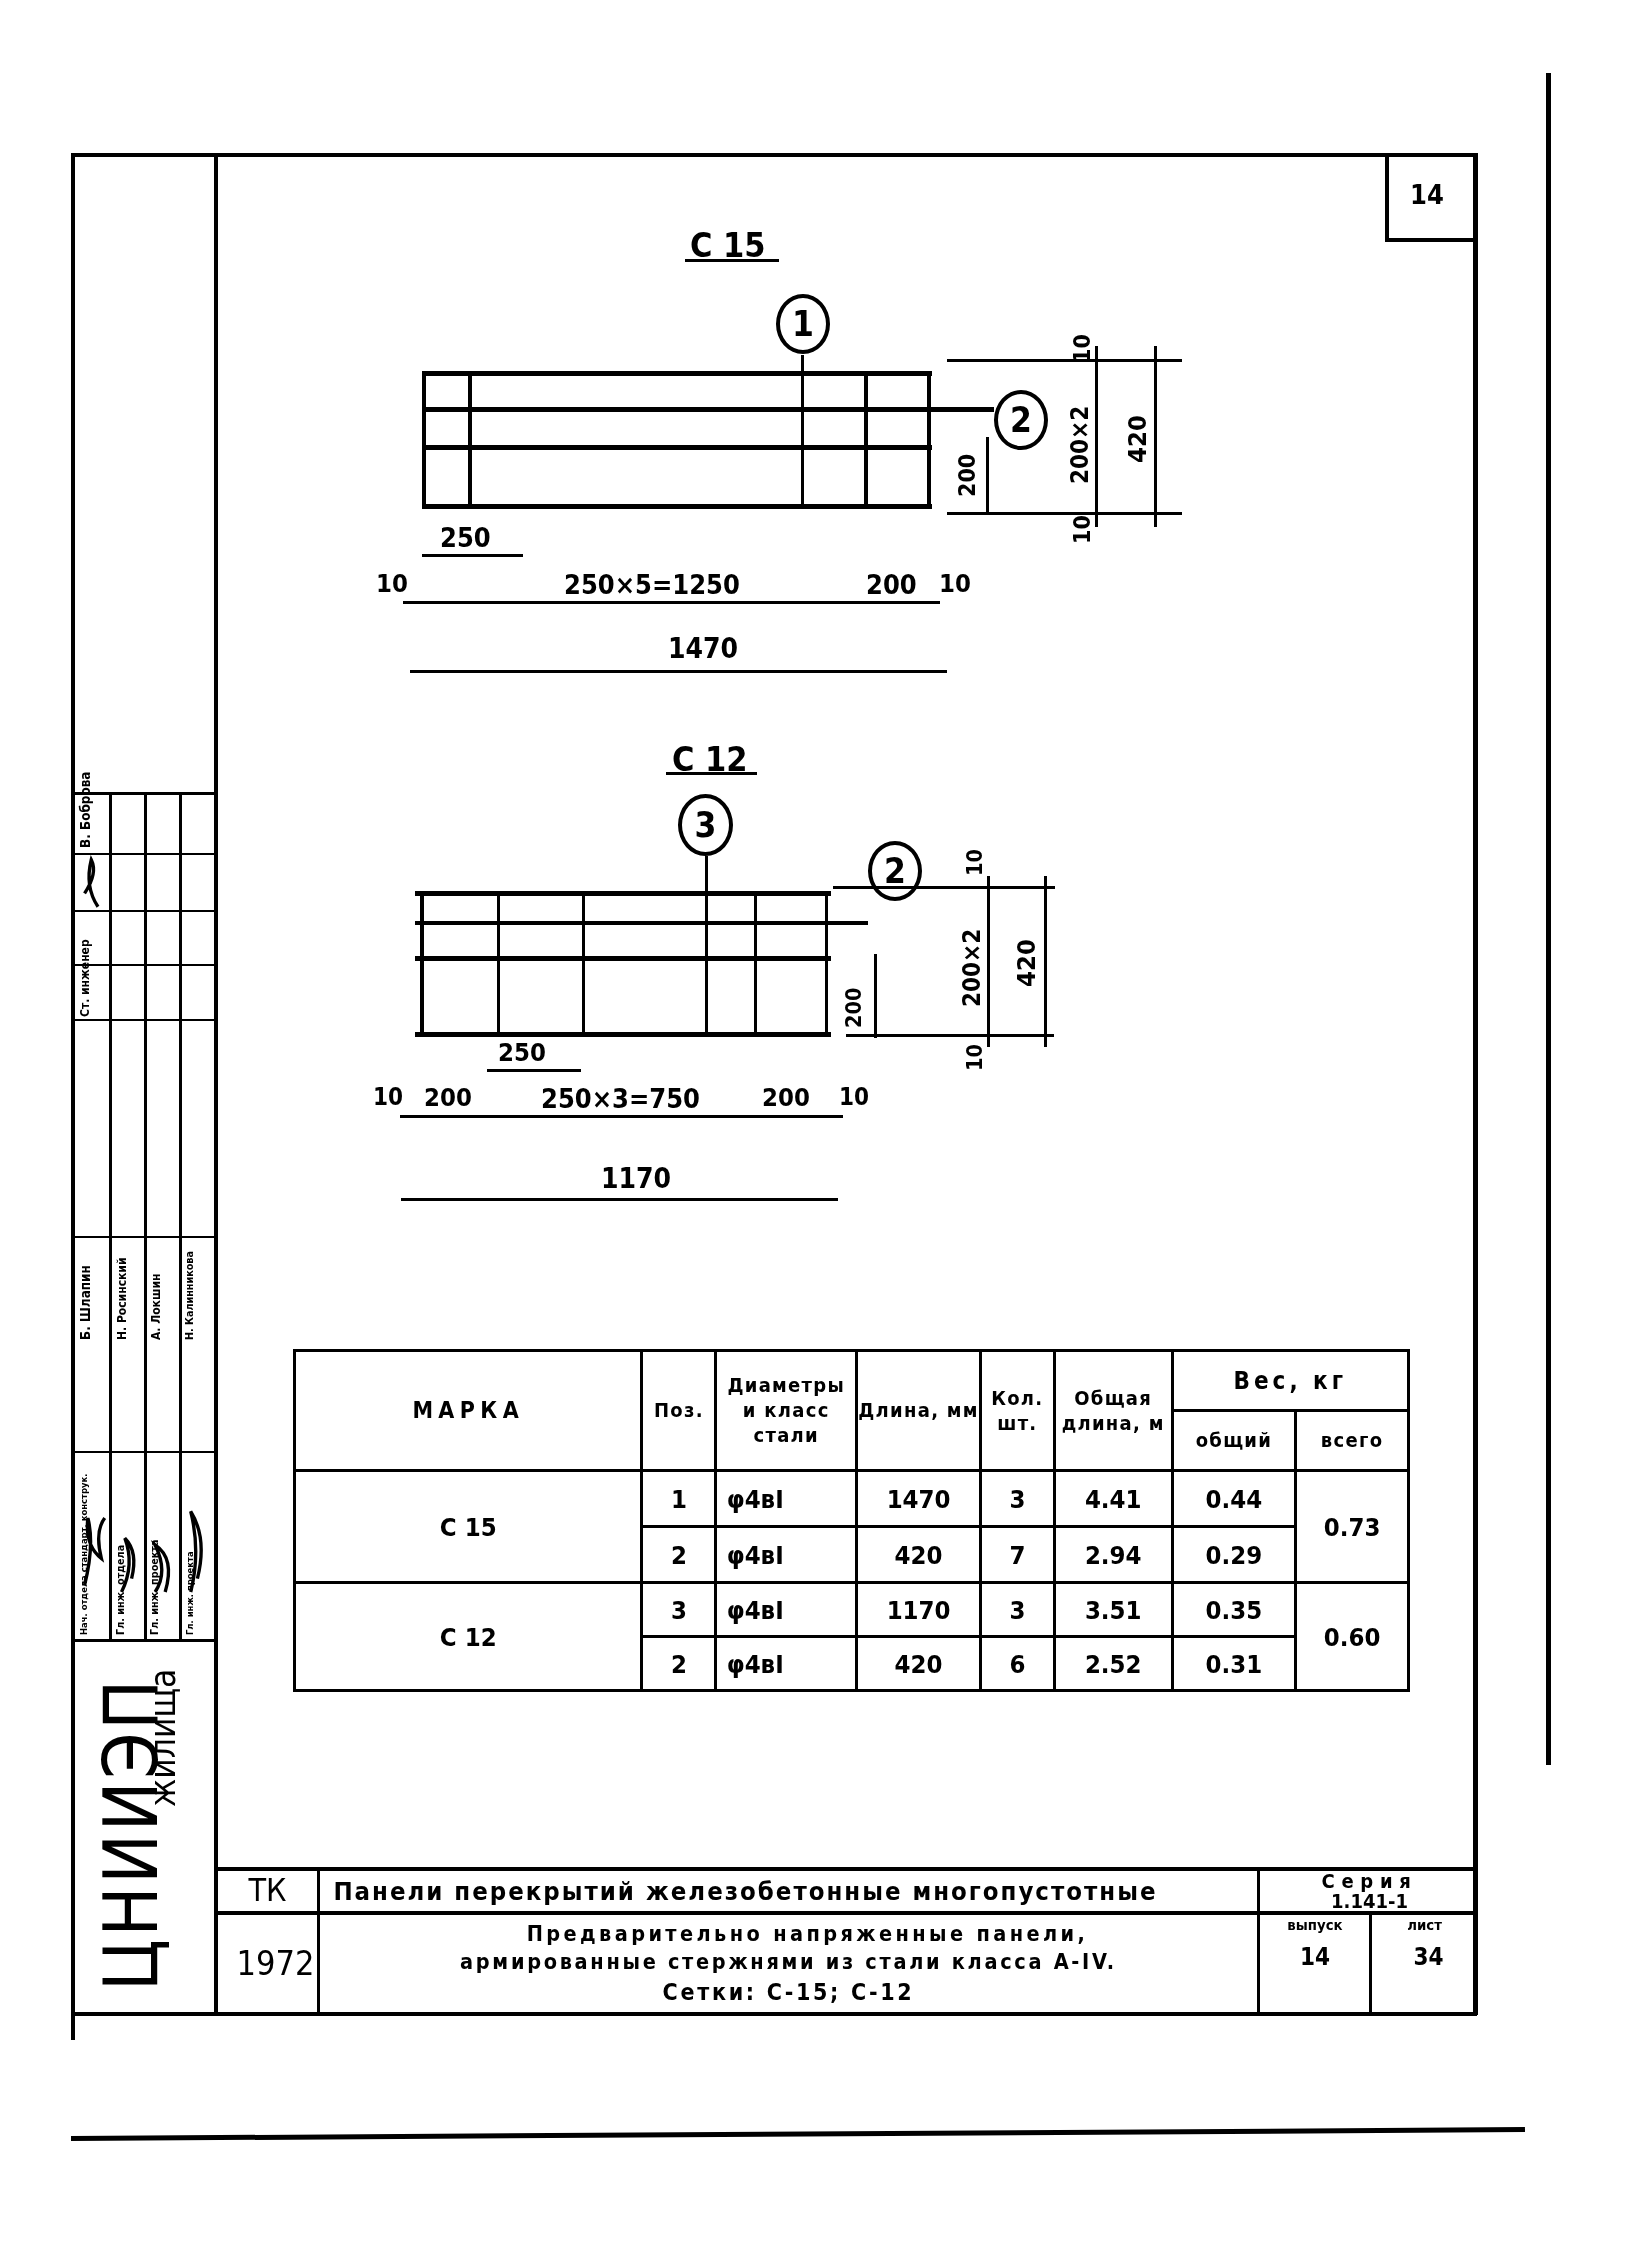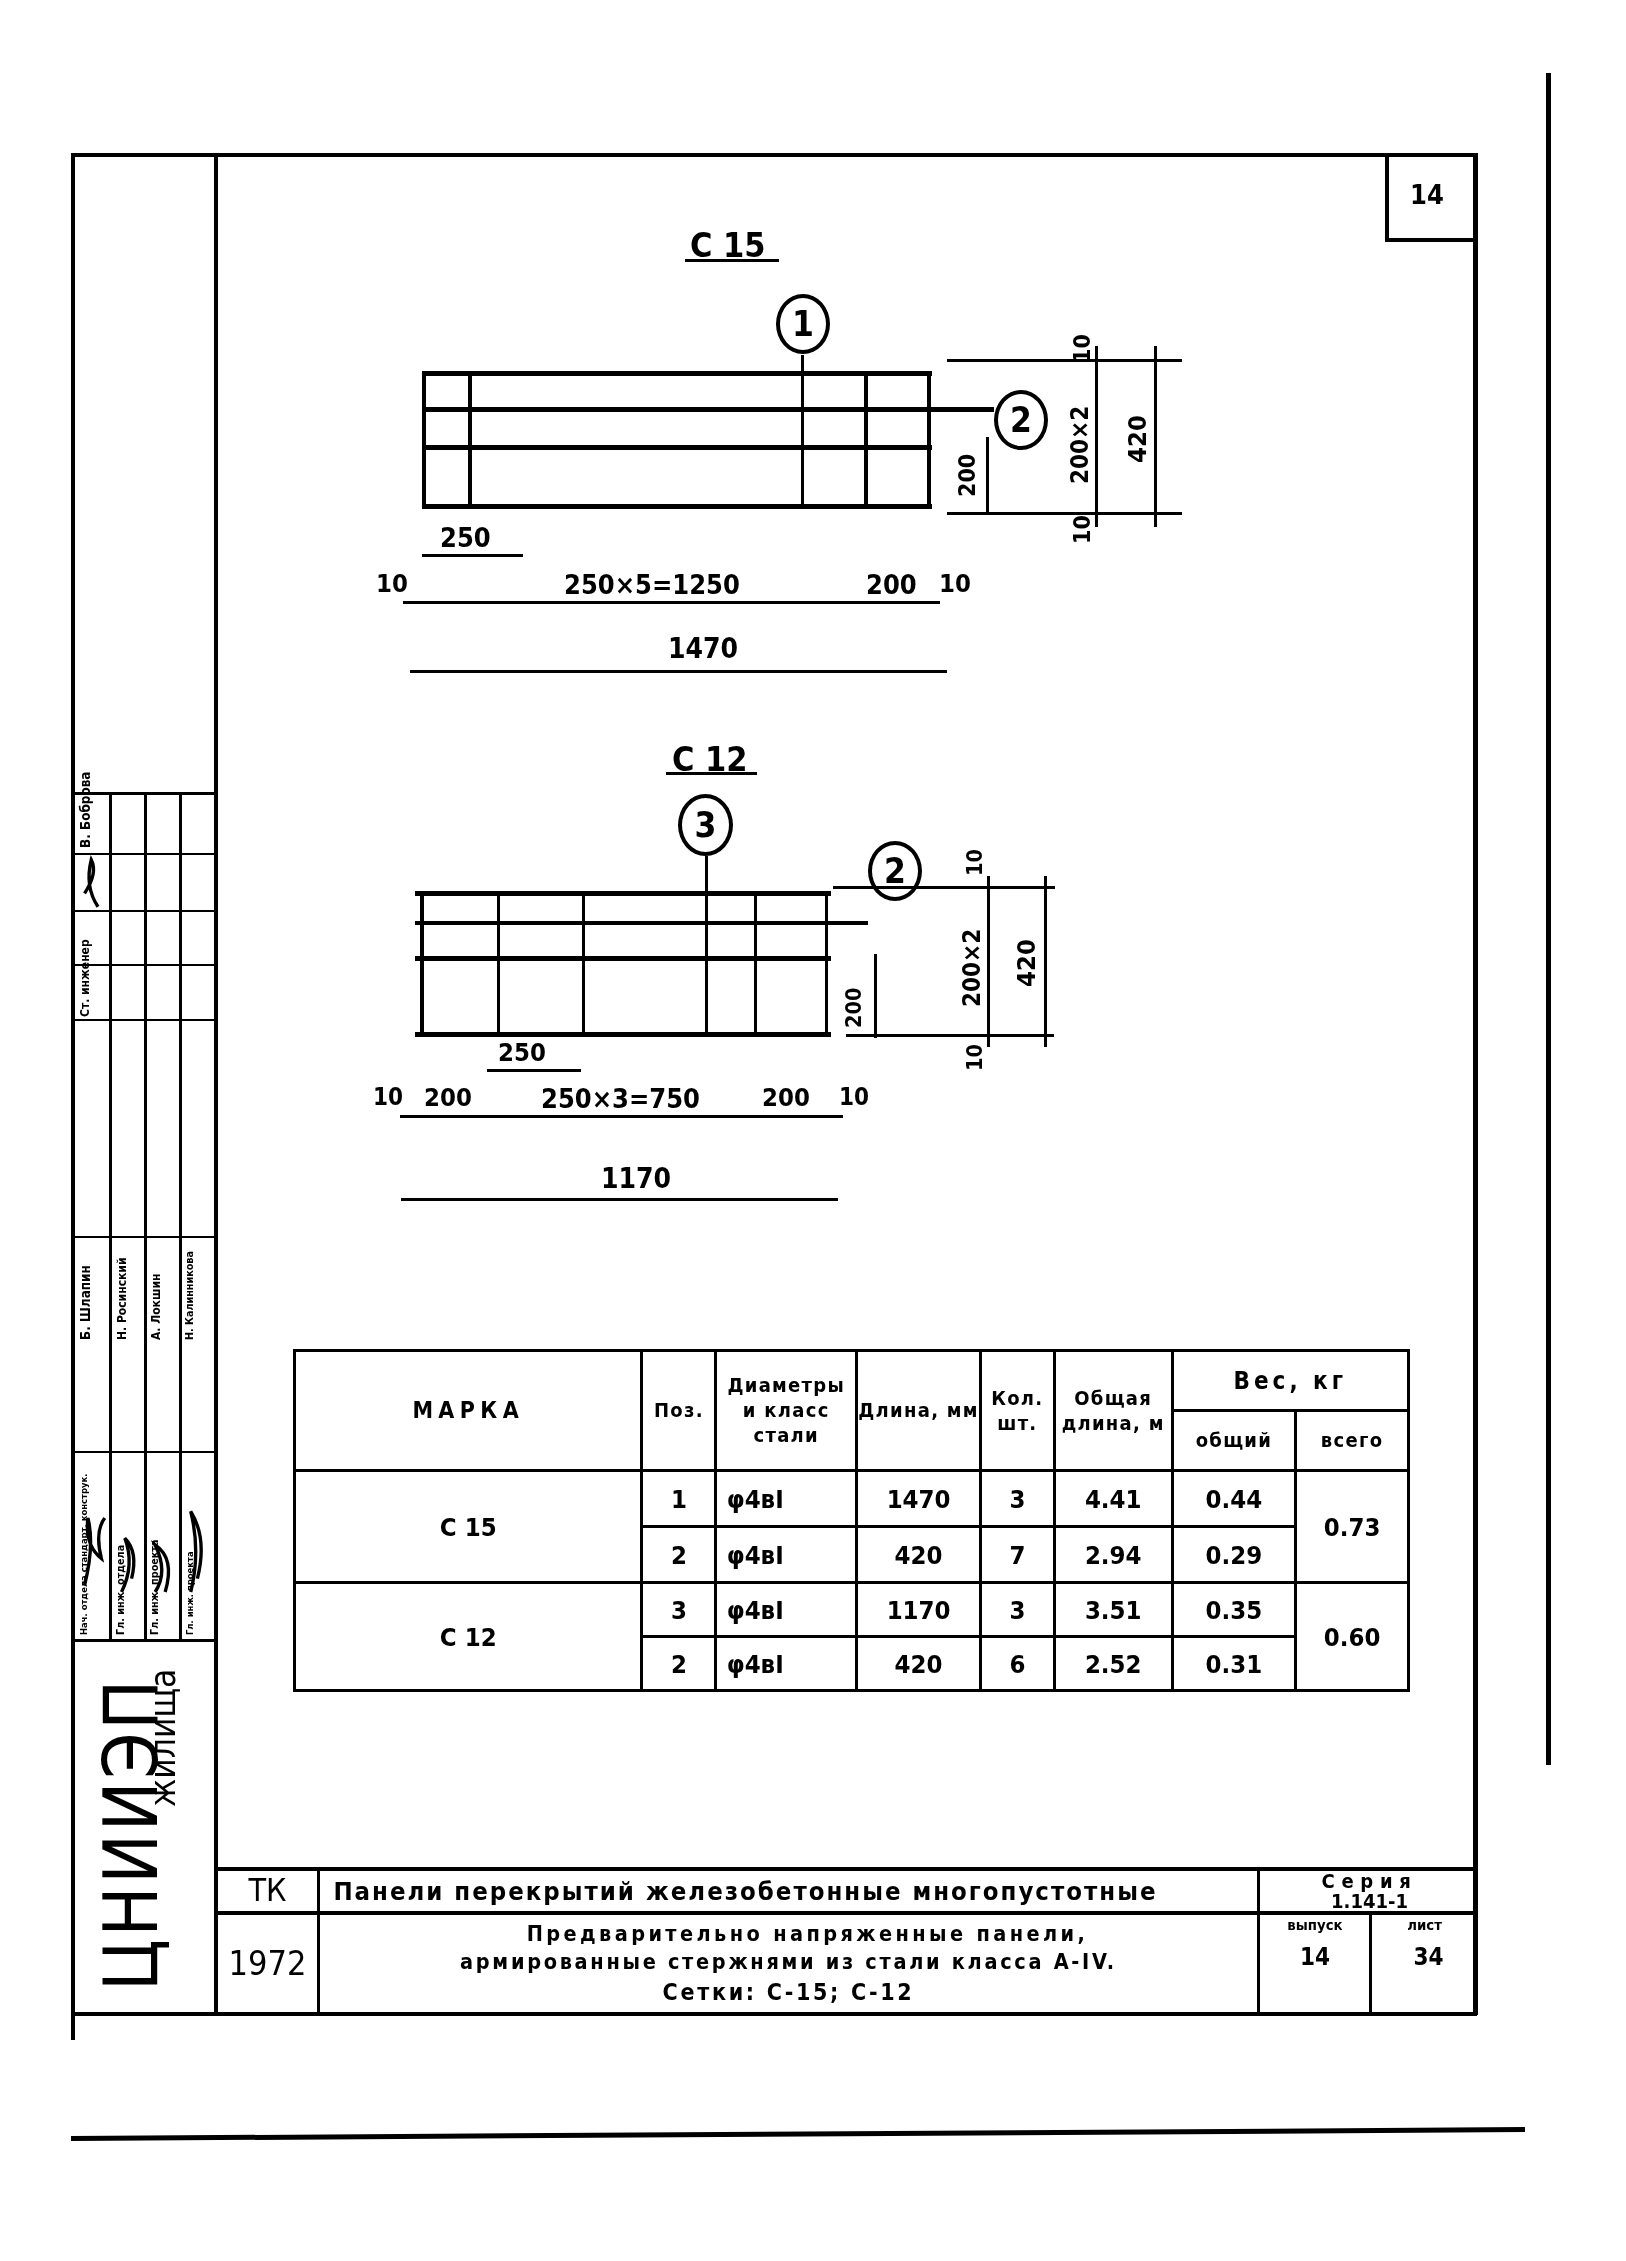--- a/index.html
+++ b/index.html
@@ -178,21 +178,21 @@
 </tbody>
   </table>
 
 <div class="ln" style="left:214px;top:1867px;width:1264px;height:4px;"></div>
 <div class="ln" style="left:214px;top:1911px;width:1264px;height:4px;"></div>
 <div class="ln" style="left:317px;top:1867px;width:3.4px;height:148px;"></div>
 <div class="ln" style="left:1257px;top:1867px;width:3.4px;height:148px;"></div>
 <div class="ln" style="left:1369px;top:1911px;width:3.4px;height:103px;"></div>
 
 <div class="cell" style="left:218px;top:1871px;width:99px;height:40px;font-size:32px;font-weight:normal;">ТК</div>
-<div class="cell" style="left:218px;top:1915px;width:99px;height:98px;font-size:34px;font-weight:normal;">1972</div>
+<div class="cell" style="left:218px;top:1915px;width:99px;height:98px;font-size:34px;font-weight:normal;padding-left:8px;">1972</div>
 <div class="cell" style="left:320px;top:1871px;width:937px;height:40px;font-size:25.5px;letter-spacing:2px;justify-content:flex-start;padding-left:13.4px;box-sizing:border-box;">Панели перекрытий железобетонные многопустотные</div>
 <div class="cell" style="left:320px;top:1921px;width:937px;height:27px;font-size:21.5px;letter-spacing:3.4px;padding-left:19px;">Предварительно напряженные панели,</div>
 <div class="cell" style="left:320px;top:1949px;width:937px;height:27px;font-size:21.5px;letter-spacing:2.7px;">армированные стержнями из стали класса А-IV.</div>
 <div class="cell" style="left:320px;top:1977px;width:937px;height:29.5px;font-size:23px;letter-spacing:2.7px;">Сетки: С-15; С-12</div>
 
 <div class="cell" style="left:1261px;top:1871px;width:217px;height:20px;font-size:20px;letter-spacing:6.7px;">Серия</div>
 <div class="cell" style="left:1261px;top:1891px;width:217px;height:20px;font-size:20px;">1.141-1</div>
 <div class="cell" style="left:1261px;top:1915px;width:108px;height:20px;font-size:14.8px;">выпуск</div>
 <div class="cell" style="left:1261px;top:1938px;width:108px;height:40px;font-size:24px;">14</div>
 <div class="cell" style="left:1372px;top:1915px;width:105px;height:20px;font-size:14.8px;">лист</div>

